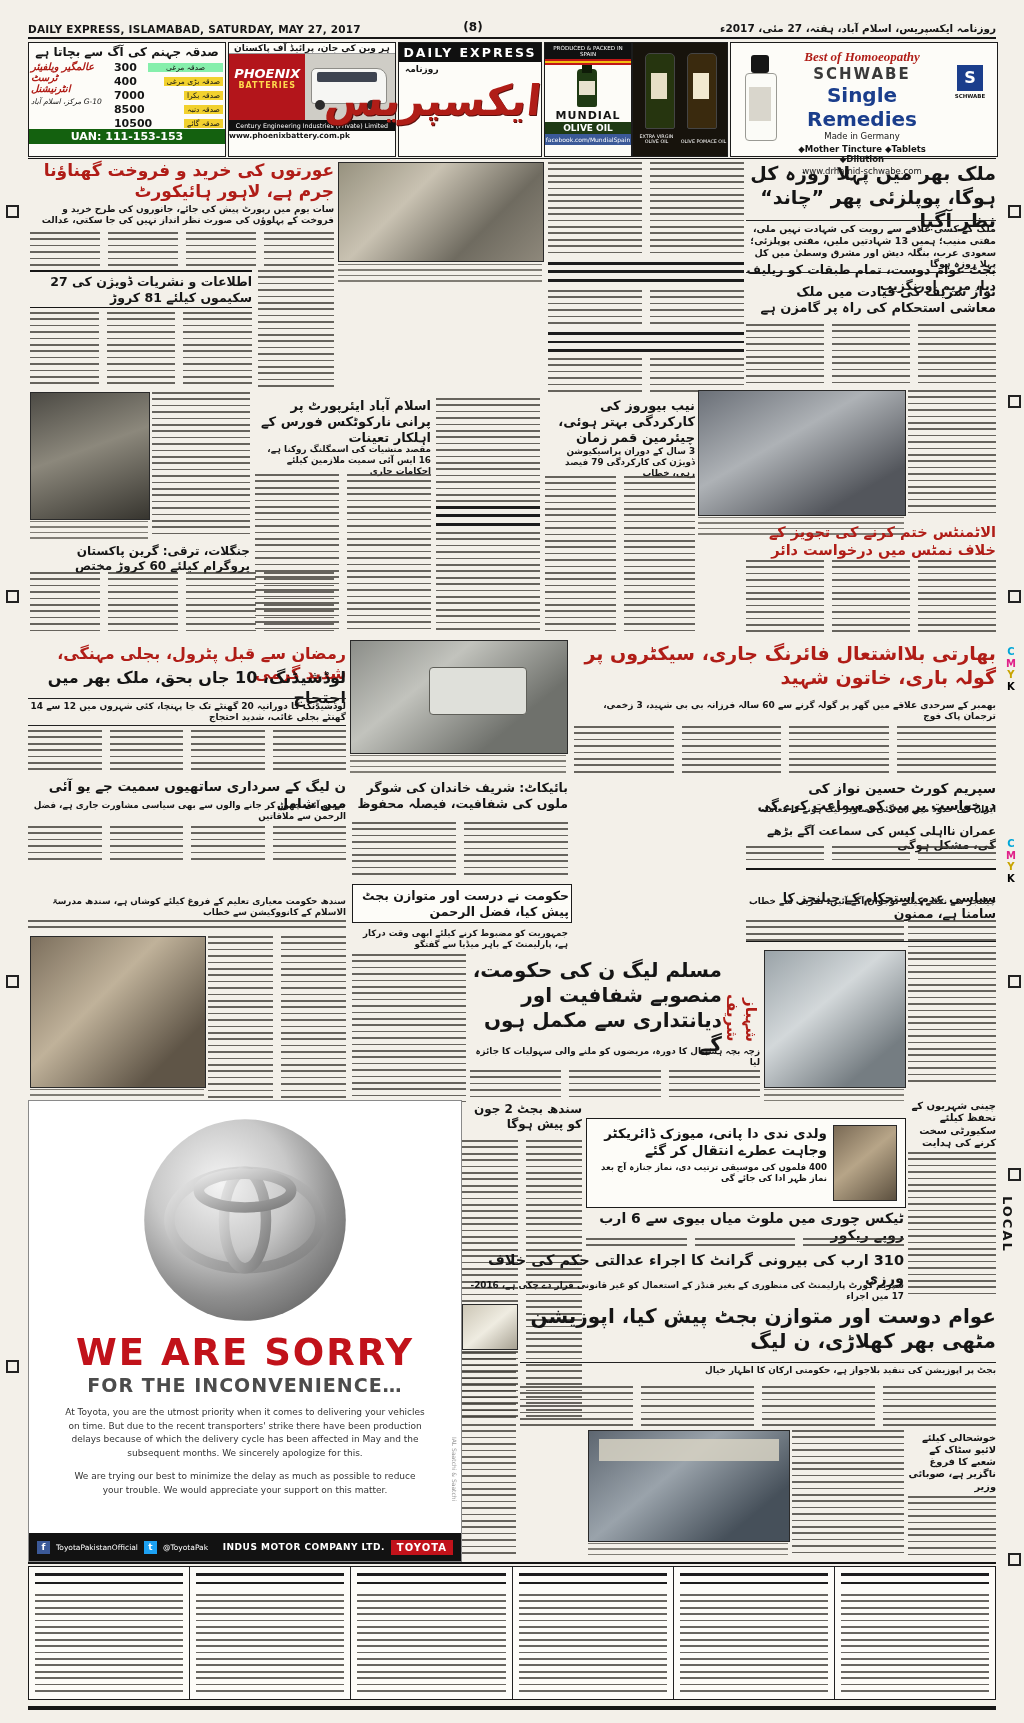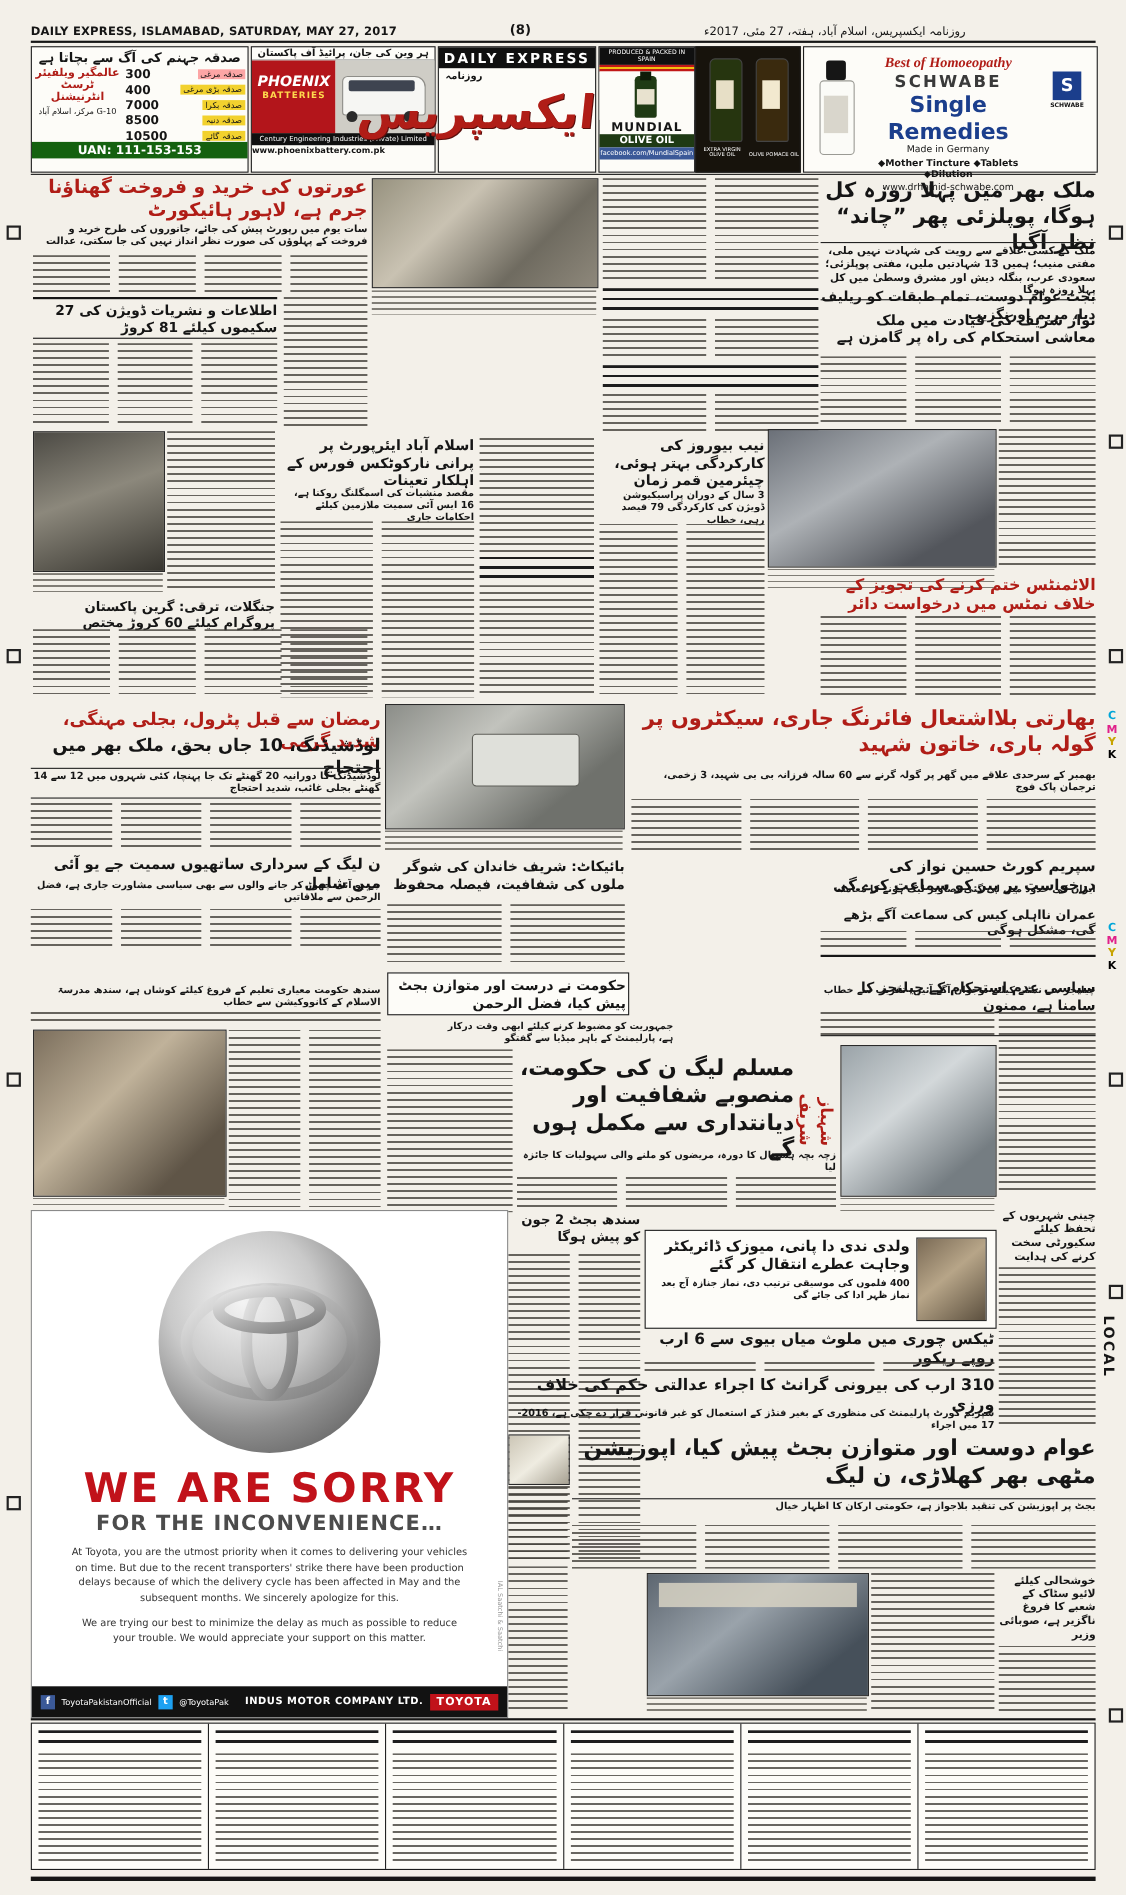--- a/index.html
+++ b/index.html
@@ -23,35 +23,35 @@
   .regmark{width:9px;height:9px;border:2px solid #222;background:transparent;}
   .vtext{writing-mode:vertical-rl;text-orientation:mixed;}
 </style>
 </head>
 <body>
 
 <div class="page">
 
   <div class="abs" style="left:28px;top:23px;width:360px;font-size:10.5px;font-weight:700;letter-spacing:.2px;">DAILY EXPRESS, ISLAMABAD, SATURDAY, MAY 27, 2017</div>
   <div class="abs" style="left:448px;top:20px;width:50px;text-align:center;font-size:12px;font-weight:700;">(8)</div>
-  <div class="abs urdu" style="left:640px;top:22px;width:356px;text-align:left;font-size:10.5px;font-weight:400;">روزنامہ ایکسپریس، اسلام آباد، ہفتہ، 27 مئی، 2017ء</div>
+  <div class="abs urdu" style="left:640px;top:22px;width:356px;text-align:right;font-size:10.5px;font-weight:700;">روزنامہ ایکسپریس، اسلام آباد، ہفتہ، 27 مئی، 2017ء</div>
   <div class="abs rule" style="left:28px;top:37px;width:968px;height:2px;"></div>
 
   <div class="abs box" style="left:28px;top:42px;width:196px;height:113px;">
     <div class="urdu" style="font-weight:700;font-size:12px;text-align:center;padding:2px 2px 0;">صدقہ جہنم کی آگ سے بچاتا ہے</div>
     <div style="display:flex;height:70px;">
-      <div style="width:42%;padding:2px;text-align:center;">
+      <div style="width:42%;padding:2px;text-align:left;font-style:italic;">
         <div class="urdu red" style="font-weight:700;font-size:10px;">عالمگیر ویلفیئر ٹرسٹ</div>
         <div class="urdu red" style="font-weight:700;font-size:10px;">انٹرنیشنل</div>
         <div class="urdu" style="font-size:7.5px;margin-top:3px;">G-10 مرکز، اسلام آباد</div>
       </div>
       <div style="width:58%;padding:1px 2px;">
         <div style="display:flex;justify-content:space-between;align-items:center;margin:1px 0;">
           <span style="font-weight:700;font-size:11px;">300</span>
-          <span class="urdu" style="font-size:7.5px;background:#fca5a5;padding:0 2px;">صدقہ مرغی</span>
+          <span class="urdu" style="font-size:7.5px;background:#86efac;padding:0 18px;">صدقہ مرغی</span>
         </div>
         <div style="display:flex;justify-content:space-between;align-items:center;margin:1px 0;">
           <span style="font-weight:700;font-size:11px;">400</span>
           <span class="urdu" style="font-size:7.5px;background:#f2d12e;padding:0 3px;">صدقہ بڑی مرغی</span>
         </div>
         <div style="display:flex;justify-content:space-between;align-items:center;margin:1px 0;">
           <span style="font-weight:700;font-size:11px;">7000</span>
           <span class="urdu" style="font-size:7.5px;background:#f2d12e;padding:0 3px;">صدقہ بکرا</span>
         </div>
         <div style="display:flex;justify-content:space-between;align-items:center;margin:1px 0;">
@@ -264,21 +264,21 @@
       <div class="sim"></div>
   </div>
 
   <div class="abs hl" style="left:352px;top:780px;width:216px;font-size:12.5px;">بائیکاٹ: شریف خاندان کی شوگر ملوں کی شفافیت، فیصلہ محفوظ</div>
   <div class="abs cols" style="left:352px;top:822px;width:216px;height:56px;">
     <div class="sim"></div>
       <div class="sim"></div>
   </div>
 
   <div class="abs hl box" style="left:352px;top:884px;width:214px;font-size:12.5px;padding:3px 2px;">حکومت نے درست اور متوازن بجٹ پیش کیا، فضل الرحمن</div>
-  <div class="abs hl" style="left:352px;top:928px;width:216px;font-size:8.6px;font-weight:700;margin-left:44px;">جمہوریت کو مضبوط کرنے کیلئے ابھی وقت درکار ہے، پارلیمنٹ کے باہر میڈیا سے گفتگو</div>
+  <div class="abs hl" style="left:352px;top:928px;width:216px;font-size:8.6px;font-weight:700;">جمہوریت کو مضبوط کرنے کیلئے ابھی وقت درکار ہے، پارلیمنٹ کے باہر میڈیا سے گفتگو</div>
   <div class="abs cols" style="left:352px;top:954px;width:114px;height:148px;">
     <div class="sim"></div>
   </div>
 
   <div class="abs hl" style="left:470px;top:958px;width:252px;font-size:20px;">مسلم لیگ ن کی حکومت، منصوبے شفافیت اور دیانتداری سے مکمل ہوں گے</div>
   <div class="abs hl red vtext" style="left:724px;top:958px;width:36px;height:84px;font-size:15px;">شہباز شریف</div>
   <div class="abs hl" style="left:470px;top:1046px;width:290px;font-size:8.8px;font-weight:700;">زچہ بچہ ہسپتال کا دورہ، مریضوں کو ملنے والی سہولیات کا جائزہ لیا</div>
   <div class="abs cols" style="left:470px;top:1070px;width:290px;height:30px;">
     <div class="sim"></div>
       <div class="sim"></div>

